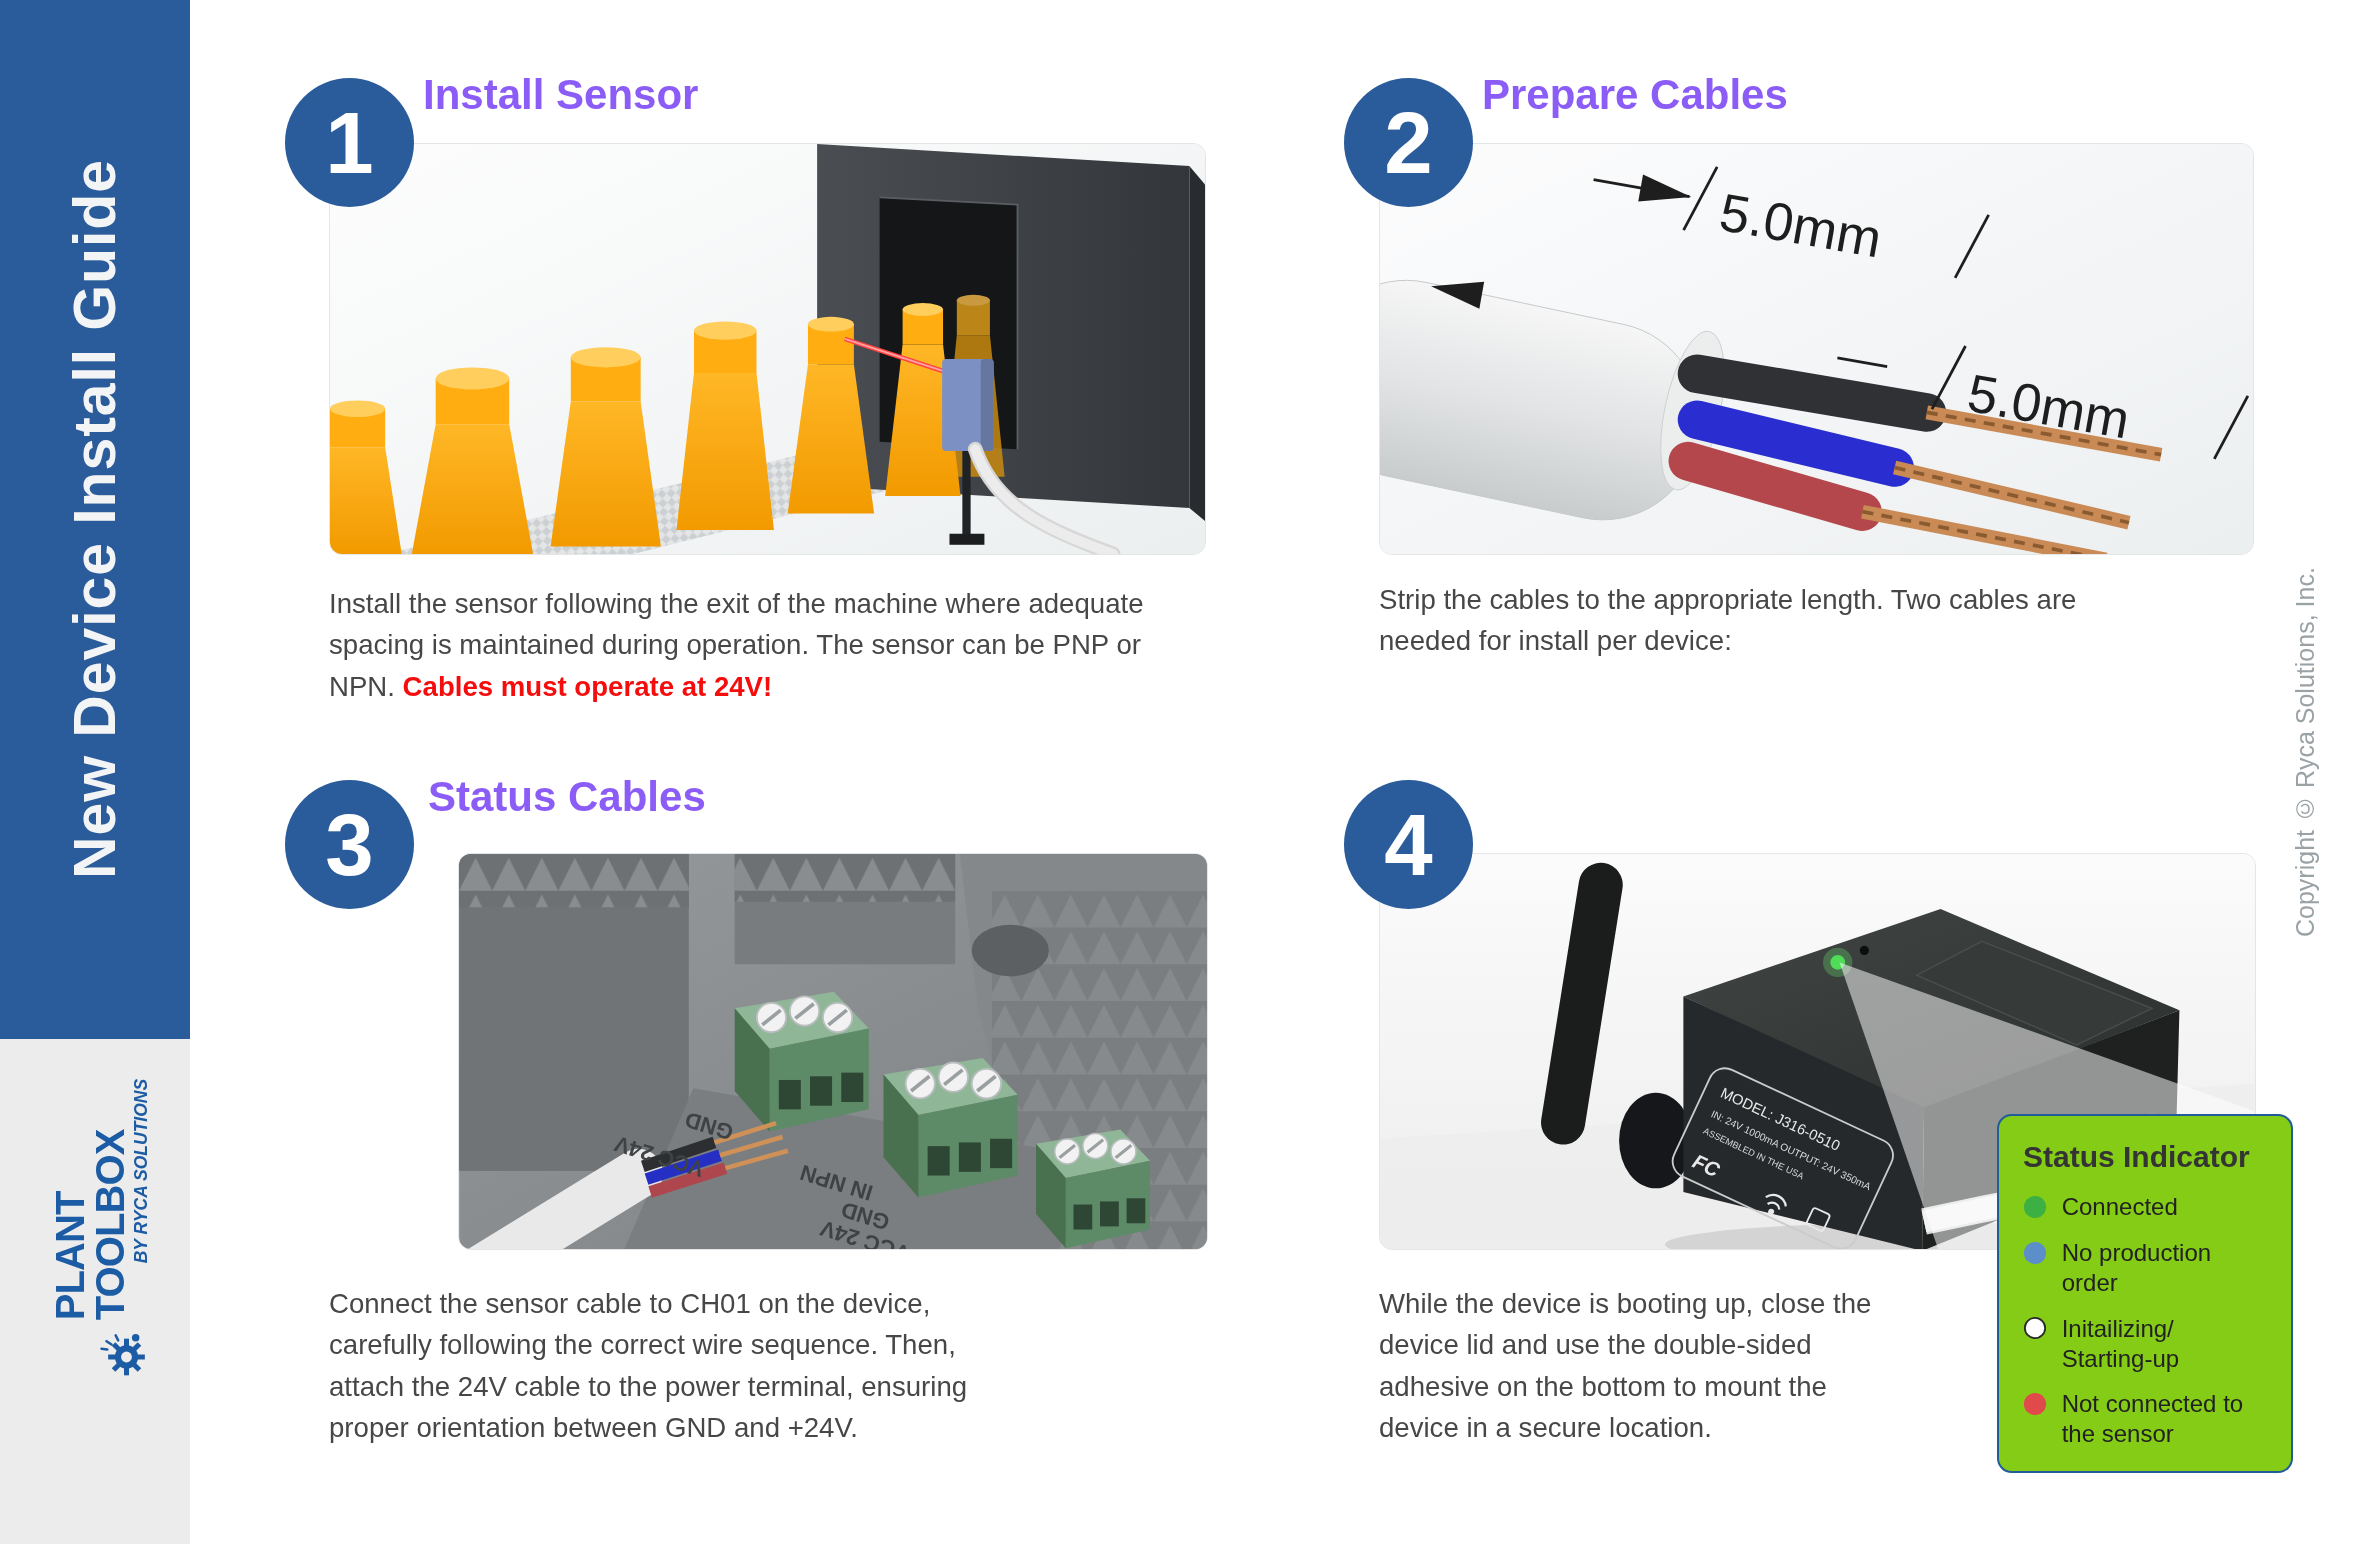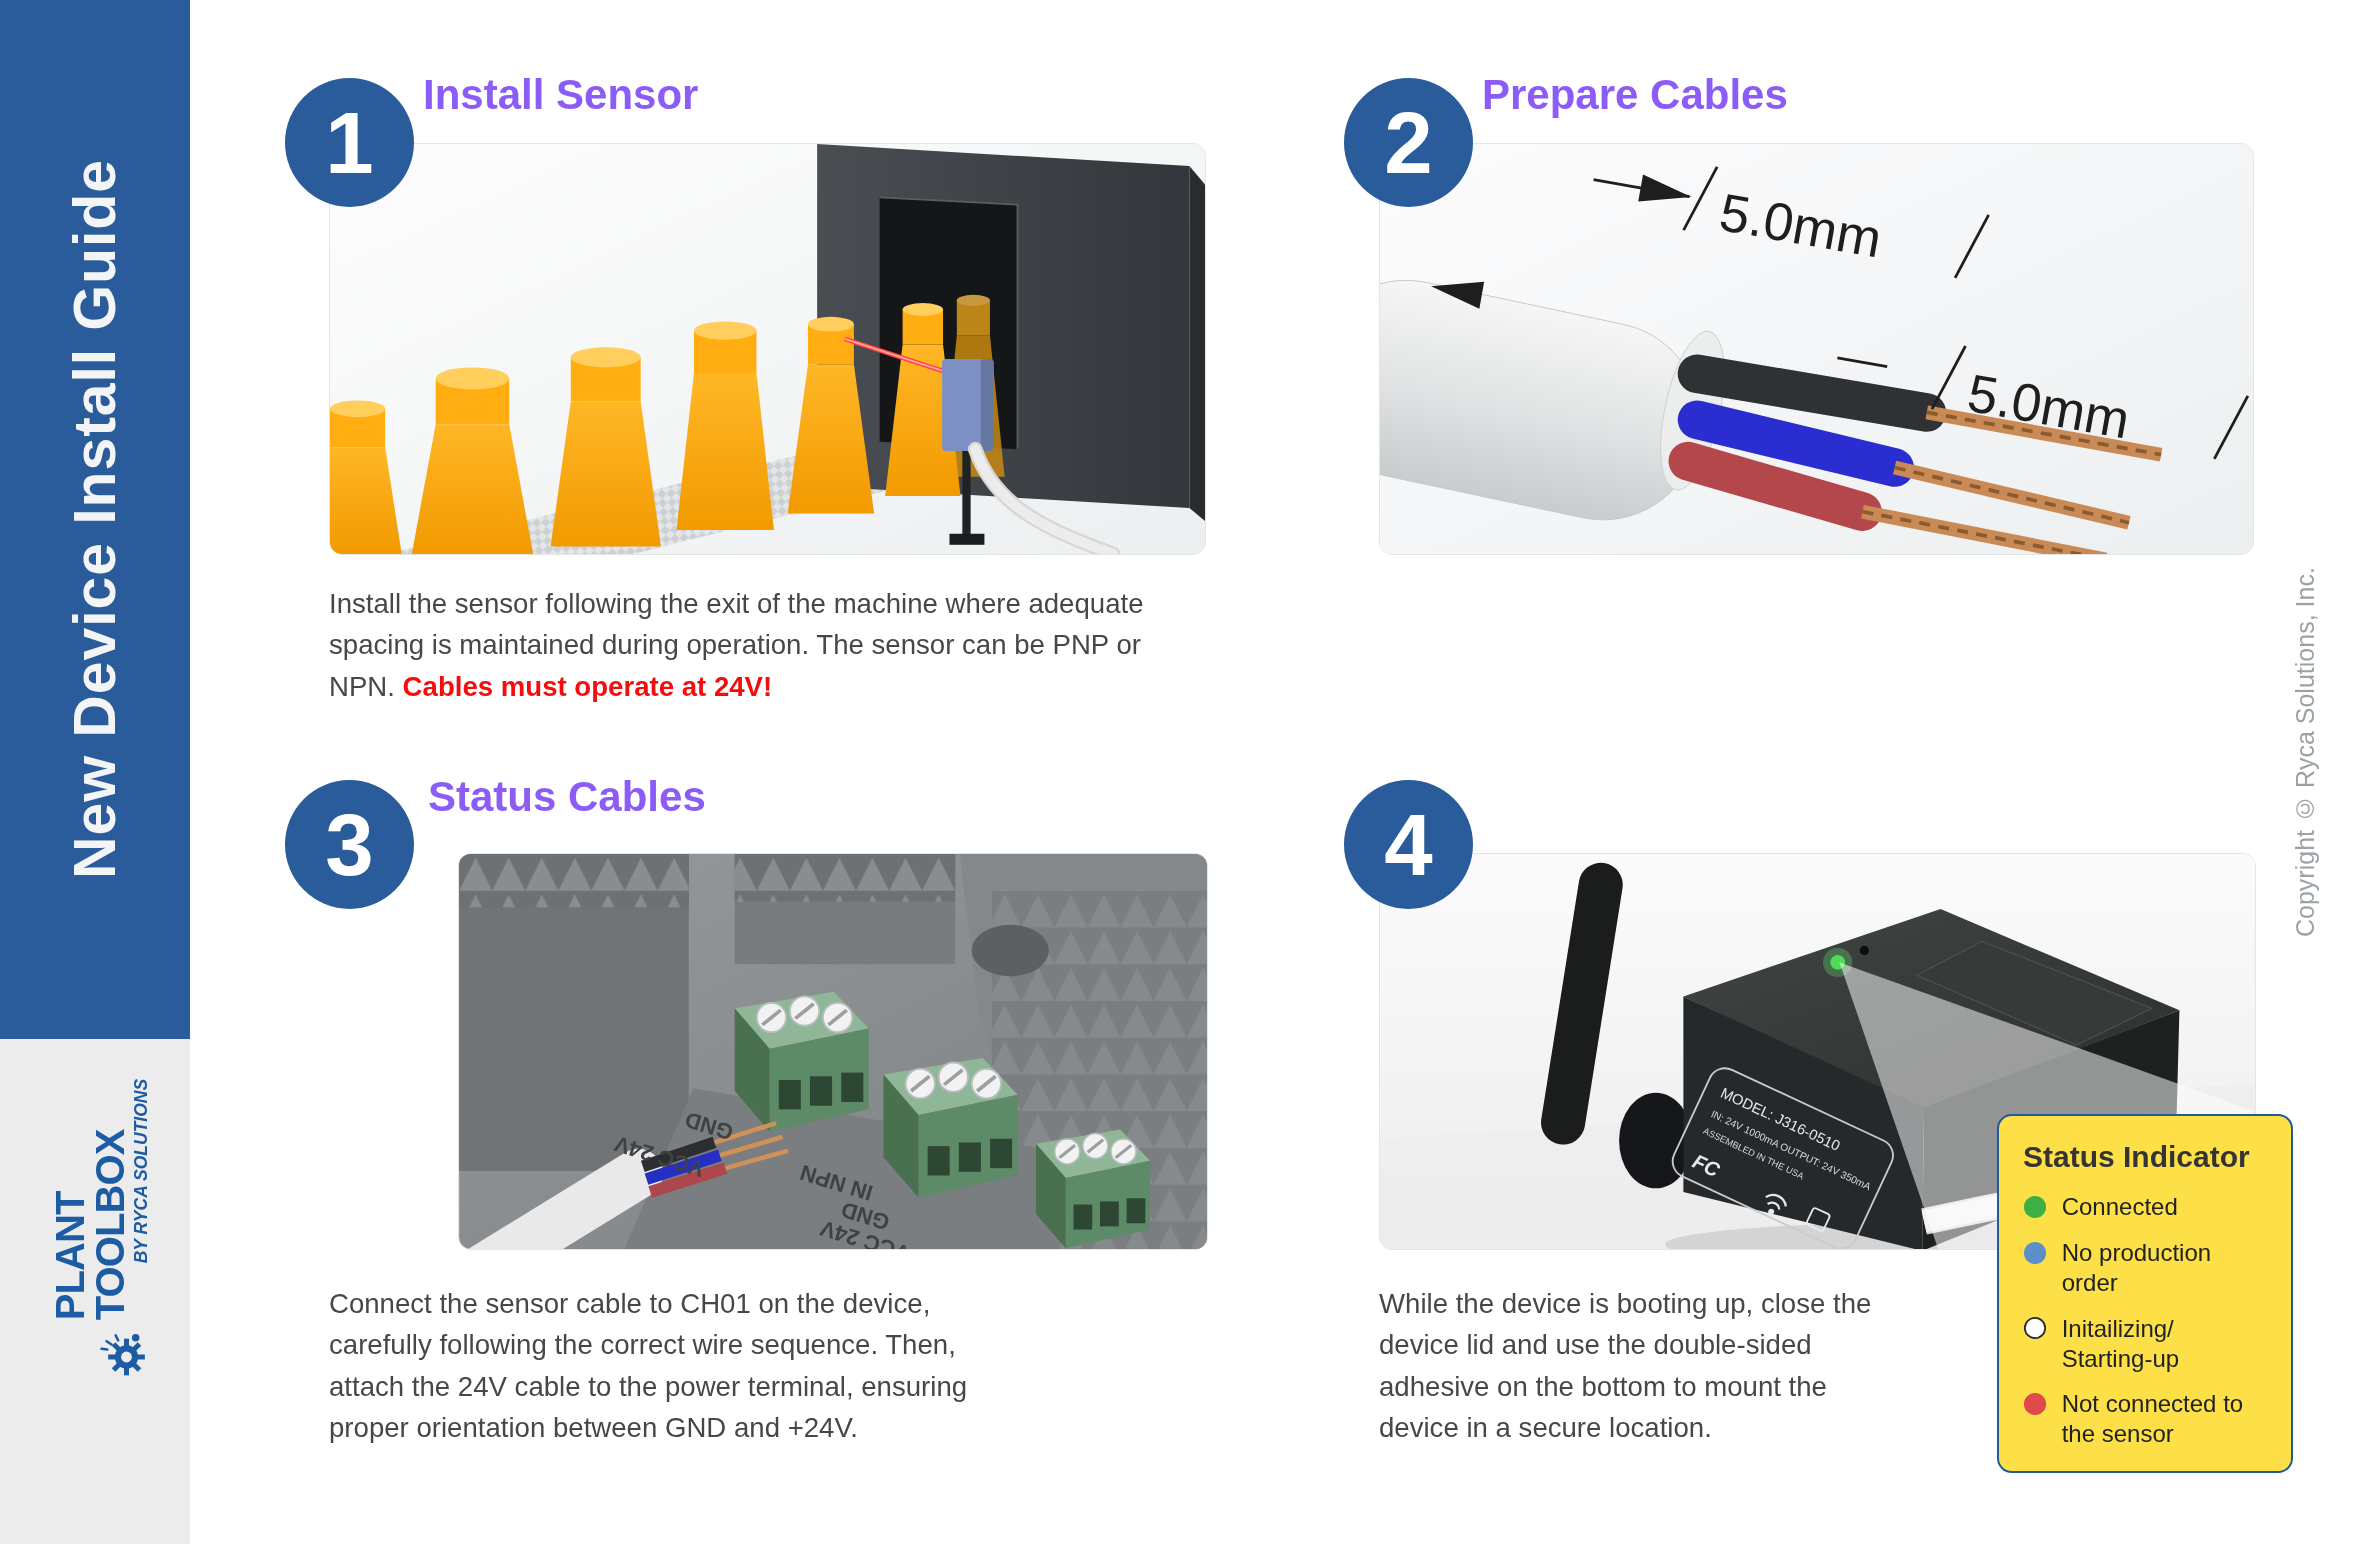--- a/index.html
+++ b/index.html
@@ -43,21 +43,21 @@
   .desc{position:absolute;font-size:27.6px;line-height:1.5;color:#474747;z-index:3;margin:0;}
   .d1{left:329px;top:583px;width:855px}
   .d2{left:1379px;top:579px;width:791px}
   .d3{left:329px;top:1283px;width:699px}
   .d4{left:1379px;top:1283px;width:533px}
   .warn{color:#F50D0D;font-weight:700;}
   .desc ul{margin:3.7px 0 0 0;padding-left:42px;}
   .desc li{line-height:1.45;}
 
   
-  .status-box{position:absolute;left:1997px;top:1114px;width:296px;height:359px;background:#fde047;
+  .status-box{position:absolute;left:1997px;top:1114px;width:296px;height:359px;background:#84cc16;
         border:2.8px solid #1F5C99;border-radius:14.7px;z-index:10;box-sizing:border-box;
         padding:24px 22px 18.4px 24px;}
   .status-title{font-size:30px;font-weight:700;color:#343434;margin:0 0 18.4px 0;}
   .status-row{display:flex;align-items:flex-start;gap:14.7px;margin-bottom:15.6px;}
   .status-dot{flex:0 0 auto;margin-top:2.8px;}
   .status-label{font-size:24px;line-height:1.25;color:#222222;}
 </style>
 </head>
 <body>
 
@@ -362,20 +362,21 @@
       </g>
       <path d="M592,400 C 720,372 840,352 952,338" stroke="#d9d9d9" stroke-width="29" fill="none"></path>
       <path d="M592,400 C 720,372 840,352 952,338" stroke="#f2f2f2" stroke-width="24" fill="none"></path>
       <polygon points="500,118 952,280 952,430 608,432" fill="#ffffff" opacity="0.52"></polygon>
     </svg>
   </div>
 
   <p class="desc d1"><span>Install the sensor following the exit of the machine where adequate spacing is maintained during operation. The sensor can be PNP or NPN.</span> <span class="warn">Cables must operate at 24V!</span></p>
 
   <div class="desc d2">
+    <span>Strip the cables to the appropriate length. Two cables are needed for install per device:</span>
   </div>
 
   <p class="desc d3">Connect the sensor cable to CH01 on the device, carefully following the correct wire sequence. Then, attach the 24V cable to the power terminal, ensuring proper orientation between GND and +24V.</p>
   <p class="desc d4">While the device is booting up, close the device lid and use the double-sided adhesive on the bottom to mount the device in a secure location.</p>
 
   <div class="status-box">
     <p class="status-title">Status Indicator</p>
     <div class="status-row">
       <svg class="status-dot" width="24" height="24" viewBox="0 0 26 26">
         <circle cx="13" cy="13" r="12" fill="#3CB043"></circle>

